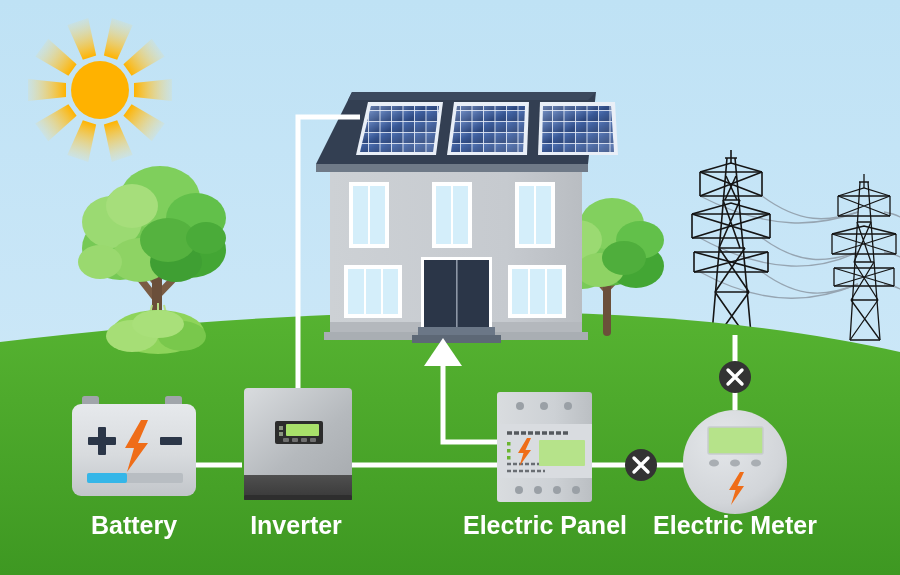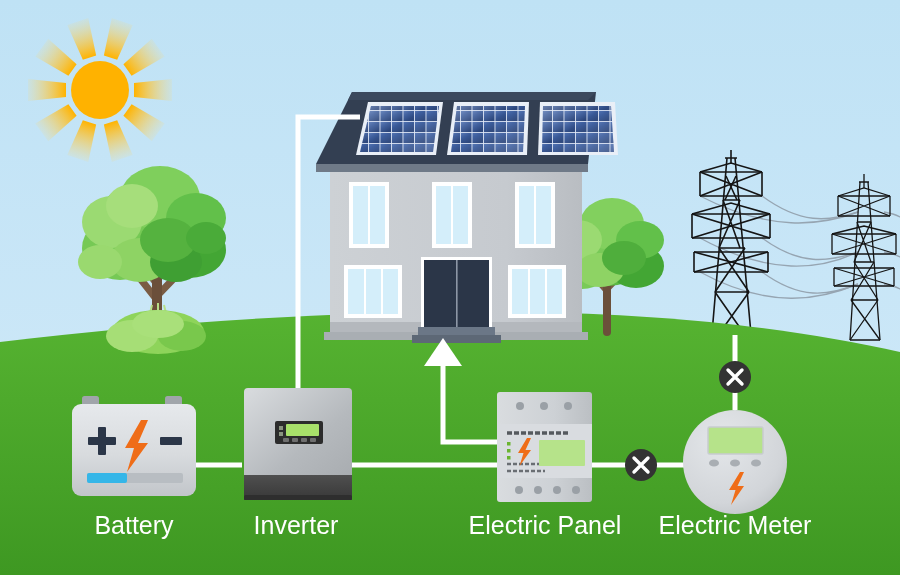--- a/index.html
+++ b/index.html
@@ -4,20 +4,21 @@
 <style>
   html, body {
     margin: 0; padding: 0;
     background: #ffffff;
   }
   #scene {
     position: relative;
     width: 900px; height: 575px;
     overflow: hidden;
     font-family: "Liberation Sans", sans-serif;
+    font-weight: bold;
   }
   #scene svg { display: block; }
   .lbl {
     font-family: "Liberation Sans", sans-serif;
     font-size: 25px;
     fill: #ffffff;
   }
 </style>
 </head>
 <body>

